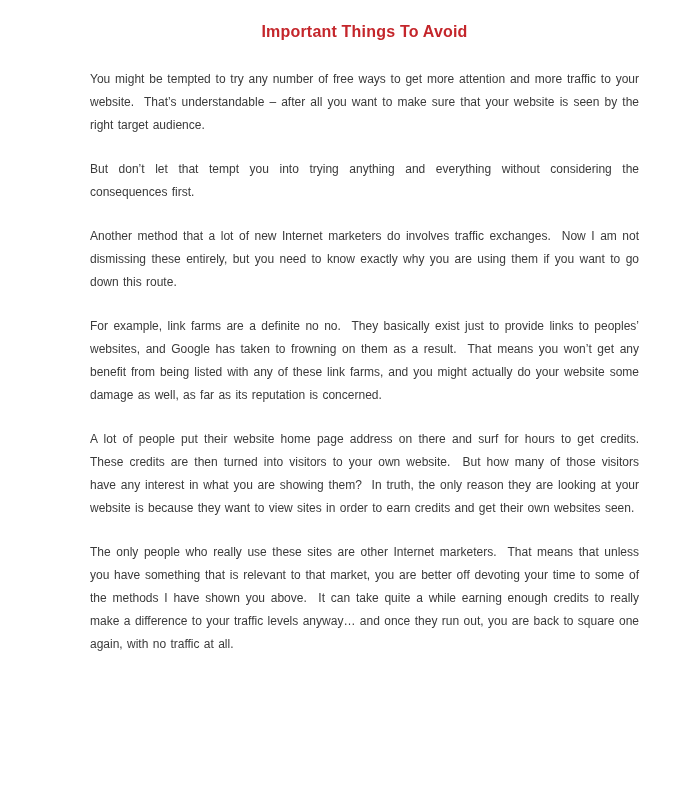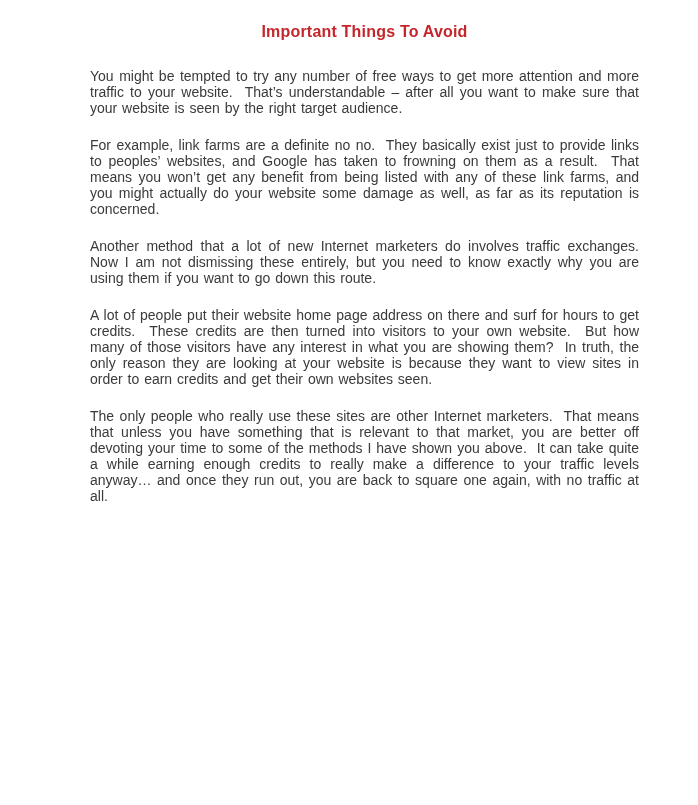--- a/index.html
+++ b/index.html
@@ -24,39 +24,40 @@
     margin: 8px 0 26px 0;
     font-size: 16px;
     line-height: 20px;
     font-weight: bold;
     text-align: center;
     color: var(--title-color, #c4262b);
     letter-spacing: 0.2px;
   }
   .doc-paragraph {
     margin: 0 0 21px 0;
-    font-size: 14px;
-    line-height: 16px;
+    font-size: 12px;
+    line-height: 23px;
     color: var(--body-color, #3a3a3a);
     text-align: justify;
     text-align-last: left;
     white-space: pre-wrap;
     word-spacing: 1px;
   }
 </style>
 </head>
 <body>
 
 <div class="page">
   <h1 class="doc-title">Important Things To Avoid</h1>
 
   <p class="doc-paragraph">You might be tempted to try any number of free ways to get more attention and more traffic to your website.  That’s understandable – after all you want to make sure that your website is seen by the right target audience.</p>
 
+  <p class="doc-paragraph">But don’t let that tempt you into trying anything and everything without considering the consequences first.</p>
+
+  <p class="doc-paragraph">Another method that a lot of new Internet marketers do involves traffic exchanges.  Now I am not dismissing these entirely, but you need to know exactly why you are using them if you want to go down this route.</p>
 
   <p class="doc-paragraph">For example, link farms are a definite no no.  They basically exist just to provide links to peoples’ websites, and Google has taken to frowning on them as a result.  That means you won’t get any benefit from being listed with any of these link farms, and you might actually do your website some damage as well, as far as its reputation is concerned.</p>
-
-  <p class="doc-paragraph">Another method that a lot of new Internet marketers do involves traffic exchanges.  Now I am not dismissing these entirely, but you need to know exactly why you are using them if you want to go down this route.</p>
 
   <p class="doc-paragraph">A lot of people put their website home page address on there and surf for hours to get credits.  These credits are then turned into visitors to your own website.  But how many of those visitors have any interest in what you are showing them?  In truth, the only reason they are looking at your website is because they want to view sites in order to earn credits and get their own websites seen.</p>
 
 
   <p class="doc-paragraph">The only people who really use these sites are other Internet marketers.  That means that unless you have something that is relevant to that market, you are better off devoting your time to some of the methods I have shown you above.  It can take quite a while earning enough credits to really make a difference to your traffic levels anyway… and once they run out, you are back to square one again, with no traffic at all.</p>
 </div>
 
 </body></html>

